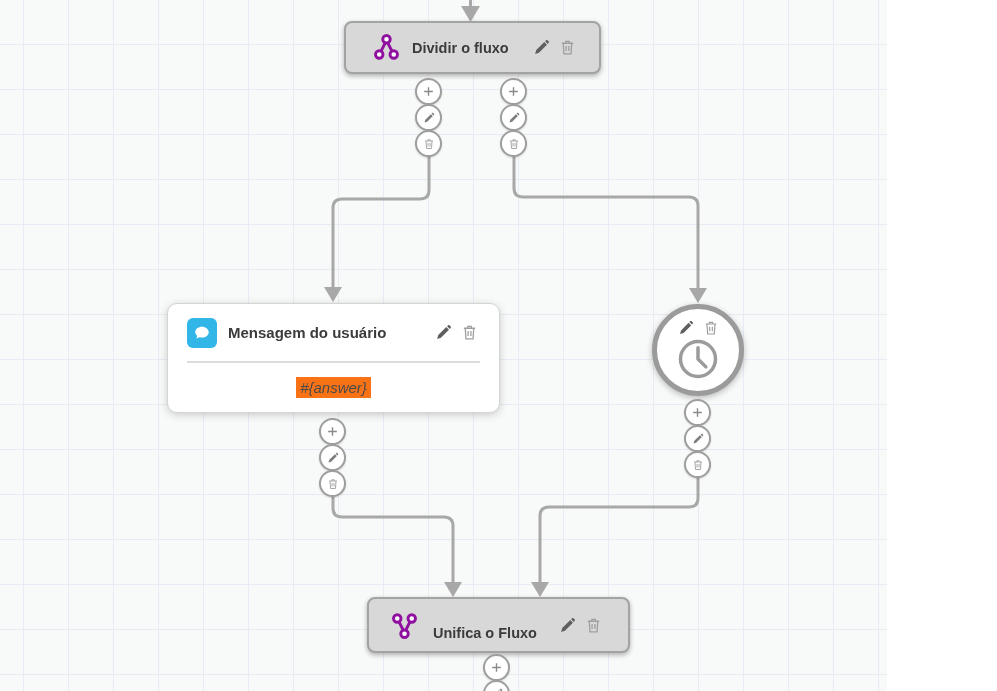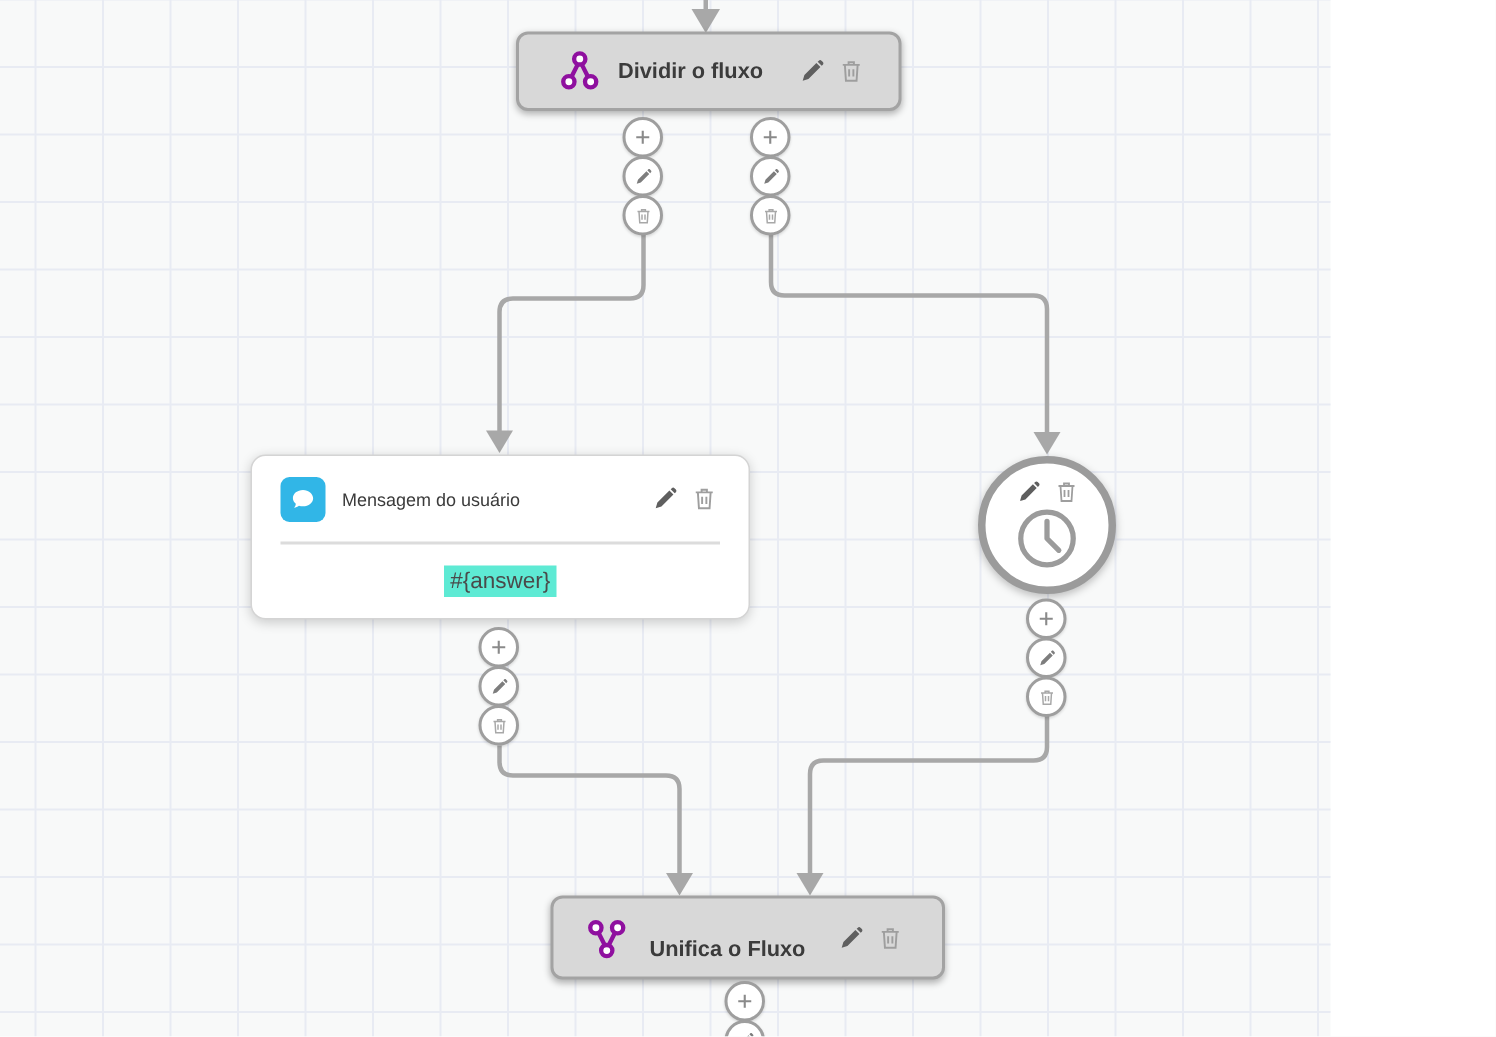--- a/index.html
+++ b/index.html
@@ -32,29 +32,29 @@
 
   
   .white-node {
     position:absolute; background:#ffffff; border:1px solid #d4d4d4; border-radius:10px;
     box-shadow:0 2px 8px rgba(0,0,0,0.18);
   }
   .white-node .node-header {
     display:flex; align-items:center; height:57px; padding:0 21px 0 19px;
   }
   .white-node .node-title {
-    font-size:12px; font-weight:400; color:#3b3b3b; margin-left:11px; white-space:nowrap;
+    font-size:15px; font-weight:700; color:#3b3b3b; margin-left:11px; white-space:nowrap;
   }
   .white-node .node-body {
     border-top:2px solid #dcdcdc; margin:0 19px; height:50px;
     display:flex; align-items:center; justify-content:center;
   }
   .var-chip {
-    font-size:15px; color:#4a4a4a;
-    background:#5eead4; padding:2px 4px;
+    font-size:15px; font-style:italic; color:#4a4a4a;
+    background:#f97316; padding:2px 4px;
   }
 
   .icon-badge {
     width:30px; height:30px; border-radius:6px; background:#31b6e7;
     display:flex; align-items:center; justify-content:center; flex:0 0 auto;
   }
 
   .hicon { display:flex; align-items:center; justify-content:center; cursor:pointer; }
   .hicon svg { display:block; }
   .ml-auto { margin-left:auto; }

